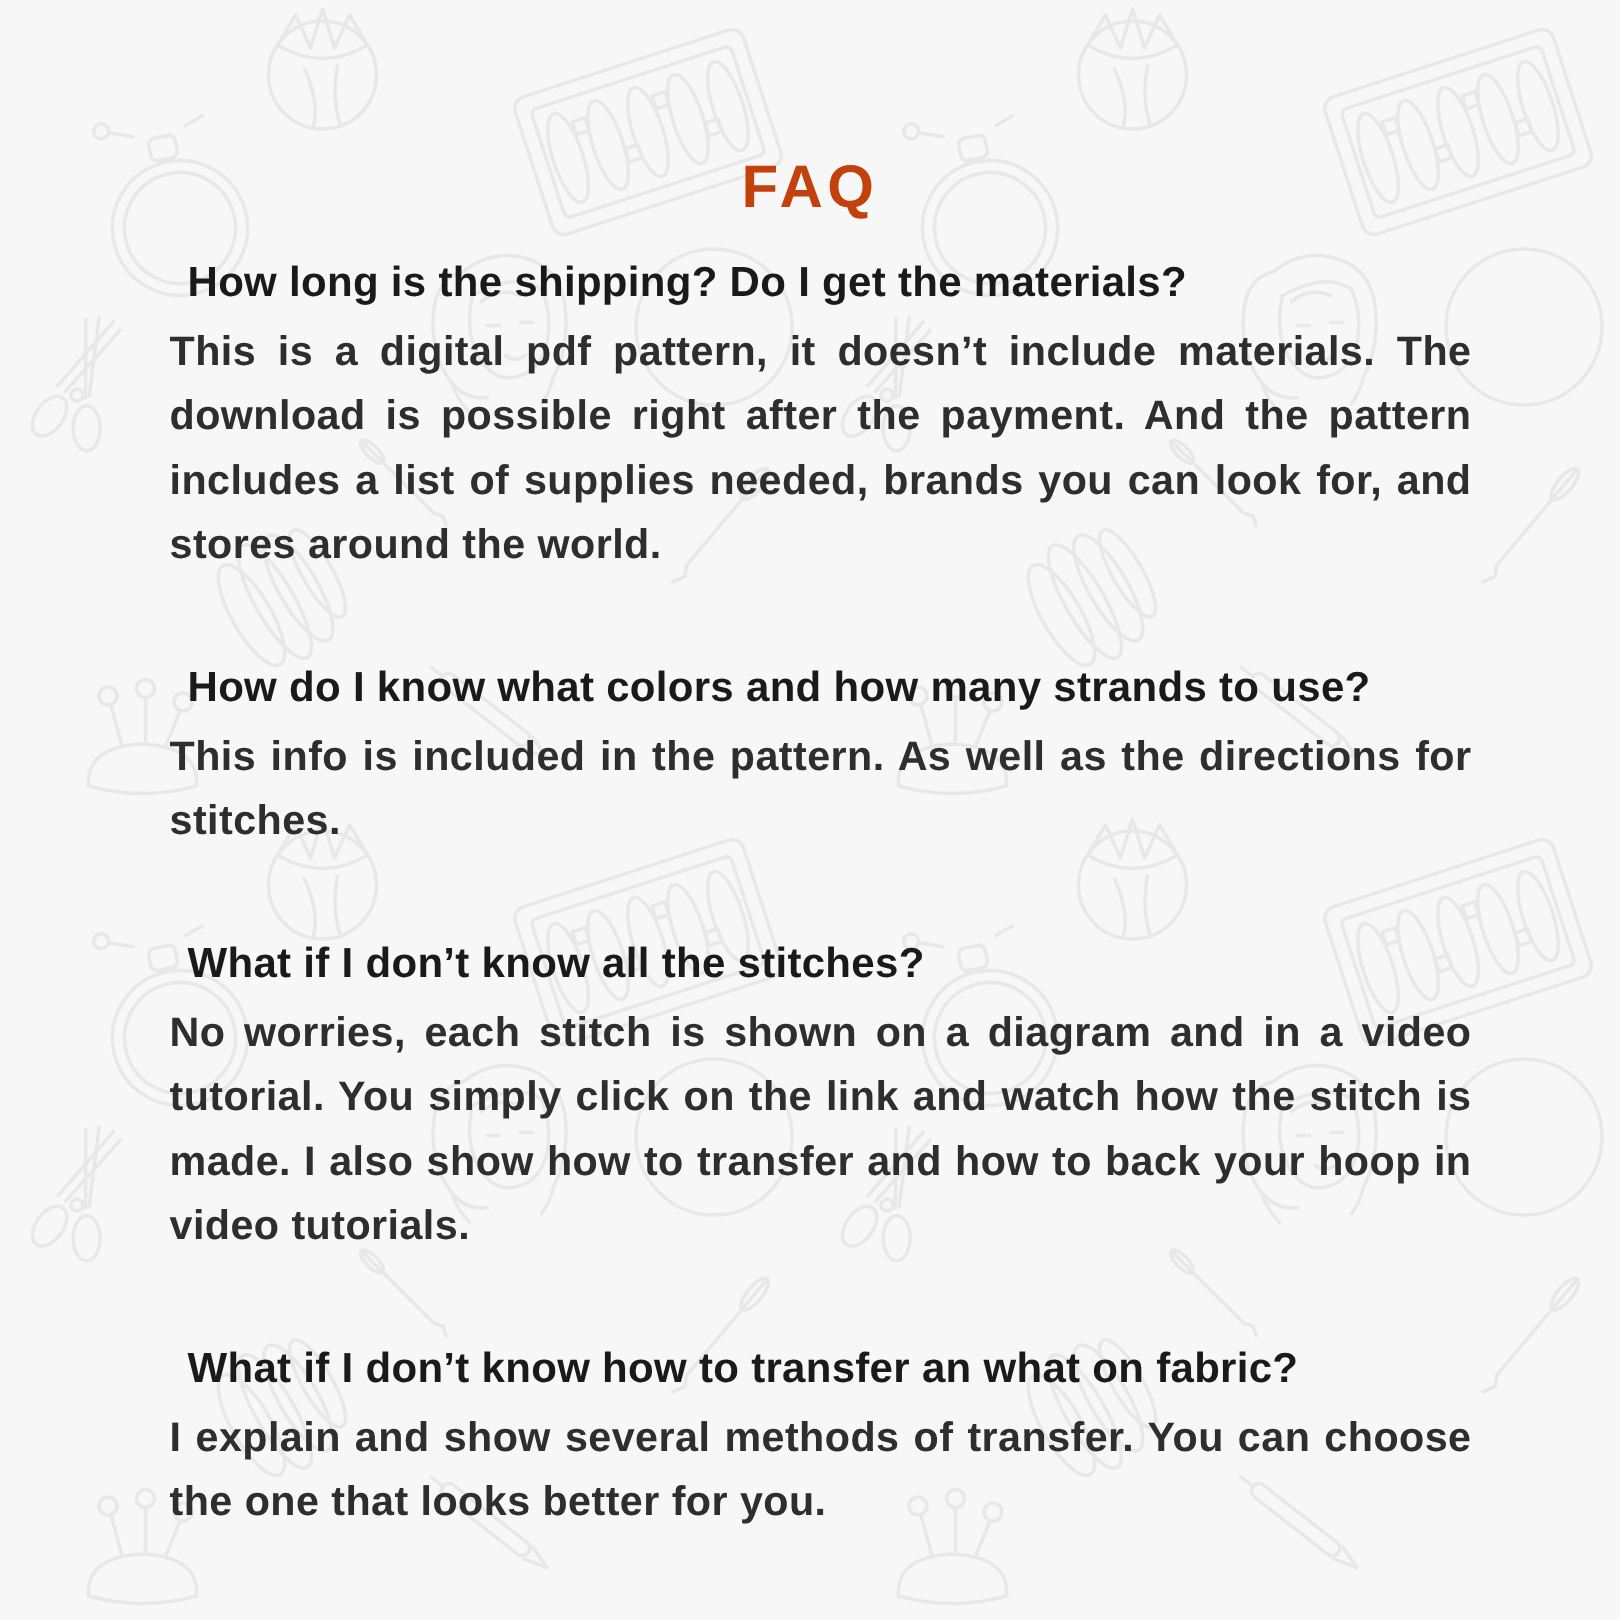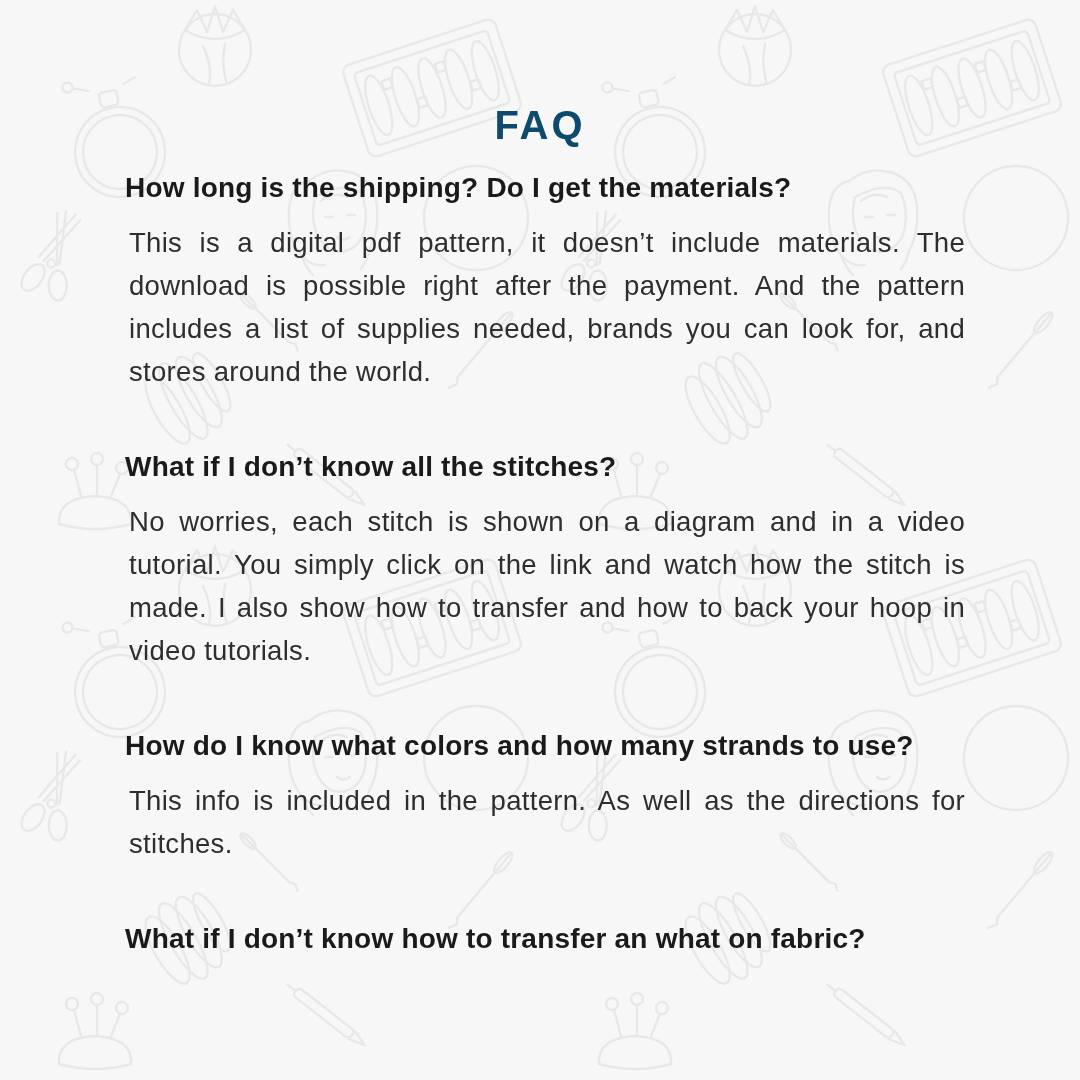--- a/index.html
+++ b/index.html
@@ -22,21 +22,21 @@
   .page-title {
     position: absolute;
     top: 76px;
     left: 0;
     right: 0;
     z-index: 2;
     text-align: center;
     font-size: 40px;
     font-weight: 700;
     letter-spacing: 3px;
-    color: #0c4a6e;
+    color: #c2410c;
   }
   .content {
     position: absolute;
     top: 170px;
     left: 113px;
     width: 868px;
     z-index: 2;
   }
   .qa-section {
     margin-bottom: 56px;
@@ -46,24 +46,24 @@
   }
   .question {
     margin: 0 0 7px 12px;
     font-size: 28px;
     line-height: 1.25;
     font-weight: 700;
     letter-spacing: 0.2px;
     color: #1a1a1a;
   }
   .answer {
-    margin: 16px;
+    margin: 0;
     font-size: 27.5px;
     line-height: 43px;
-    font-weight: 400;
+    font-weight: 700;
     letter-spacing: 0.3px;
     color: #2e2e2e;
     text-align: justify;
     text-align-last: left;
   }
 </style>
 </head>
 <body>
 
 <svg class="bg-pattern" width="1080" height="1080" viewBox="0 0 1080 1080" aria-hidden="true">
@@ -169,26 +169,27 @@
 <h1 class="page-title">FAQ</h1>
 
 <main class="content">
 
   <section class="qa-section">
     <h2 class="question">How long is the shipping? Do I get the materials?</h2>
     <p class="answer">This is a digital pdf pattern, it doesn’t include materials. The download is possible right after the payment. And the pattern includes a list of supplies needed, brands you can look for, and stores around the world.</p>
   </section>
 
   <section class="qa-section">
+    <h2 class="question">How do I know what colors and how many strands to use?</h2>
+    <p class="answer">This info is included in the pattern. As well as the directions for stitches.</p>
+  </section>
+
+  <section class="qa-section">
     <h2 class="question">What if I don’t know all the stitches?</h2>
     <p class="answer">No worries, each stitch is shown on a diagram and in a video tutorial. You simply click on the link and watch how the stitch is made. I also show how to transfer and how to back your hoop in video tutorials.</p>
   </section>
 
   <section class="qa-section">
-    <h2 class="question">How do I know what colors and how many strands to use?</h2>
-    <p class="answer">This info is included in the pattern. As well as the directions for stitches.</p>
-  </section>
-
-  <section class="qa-section">
     <h2 class="question">What if I don’t know how to transfer an what on fabric?</h2>
+    <p class="answer">I explain and show several methods of transfer. You can choose the one that looks better for you.</p>
   </section>
 
 </main>
 
 </body></html>

